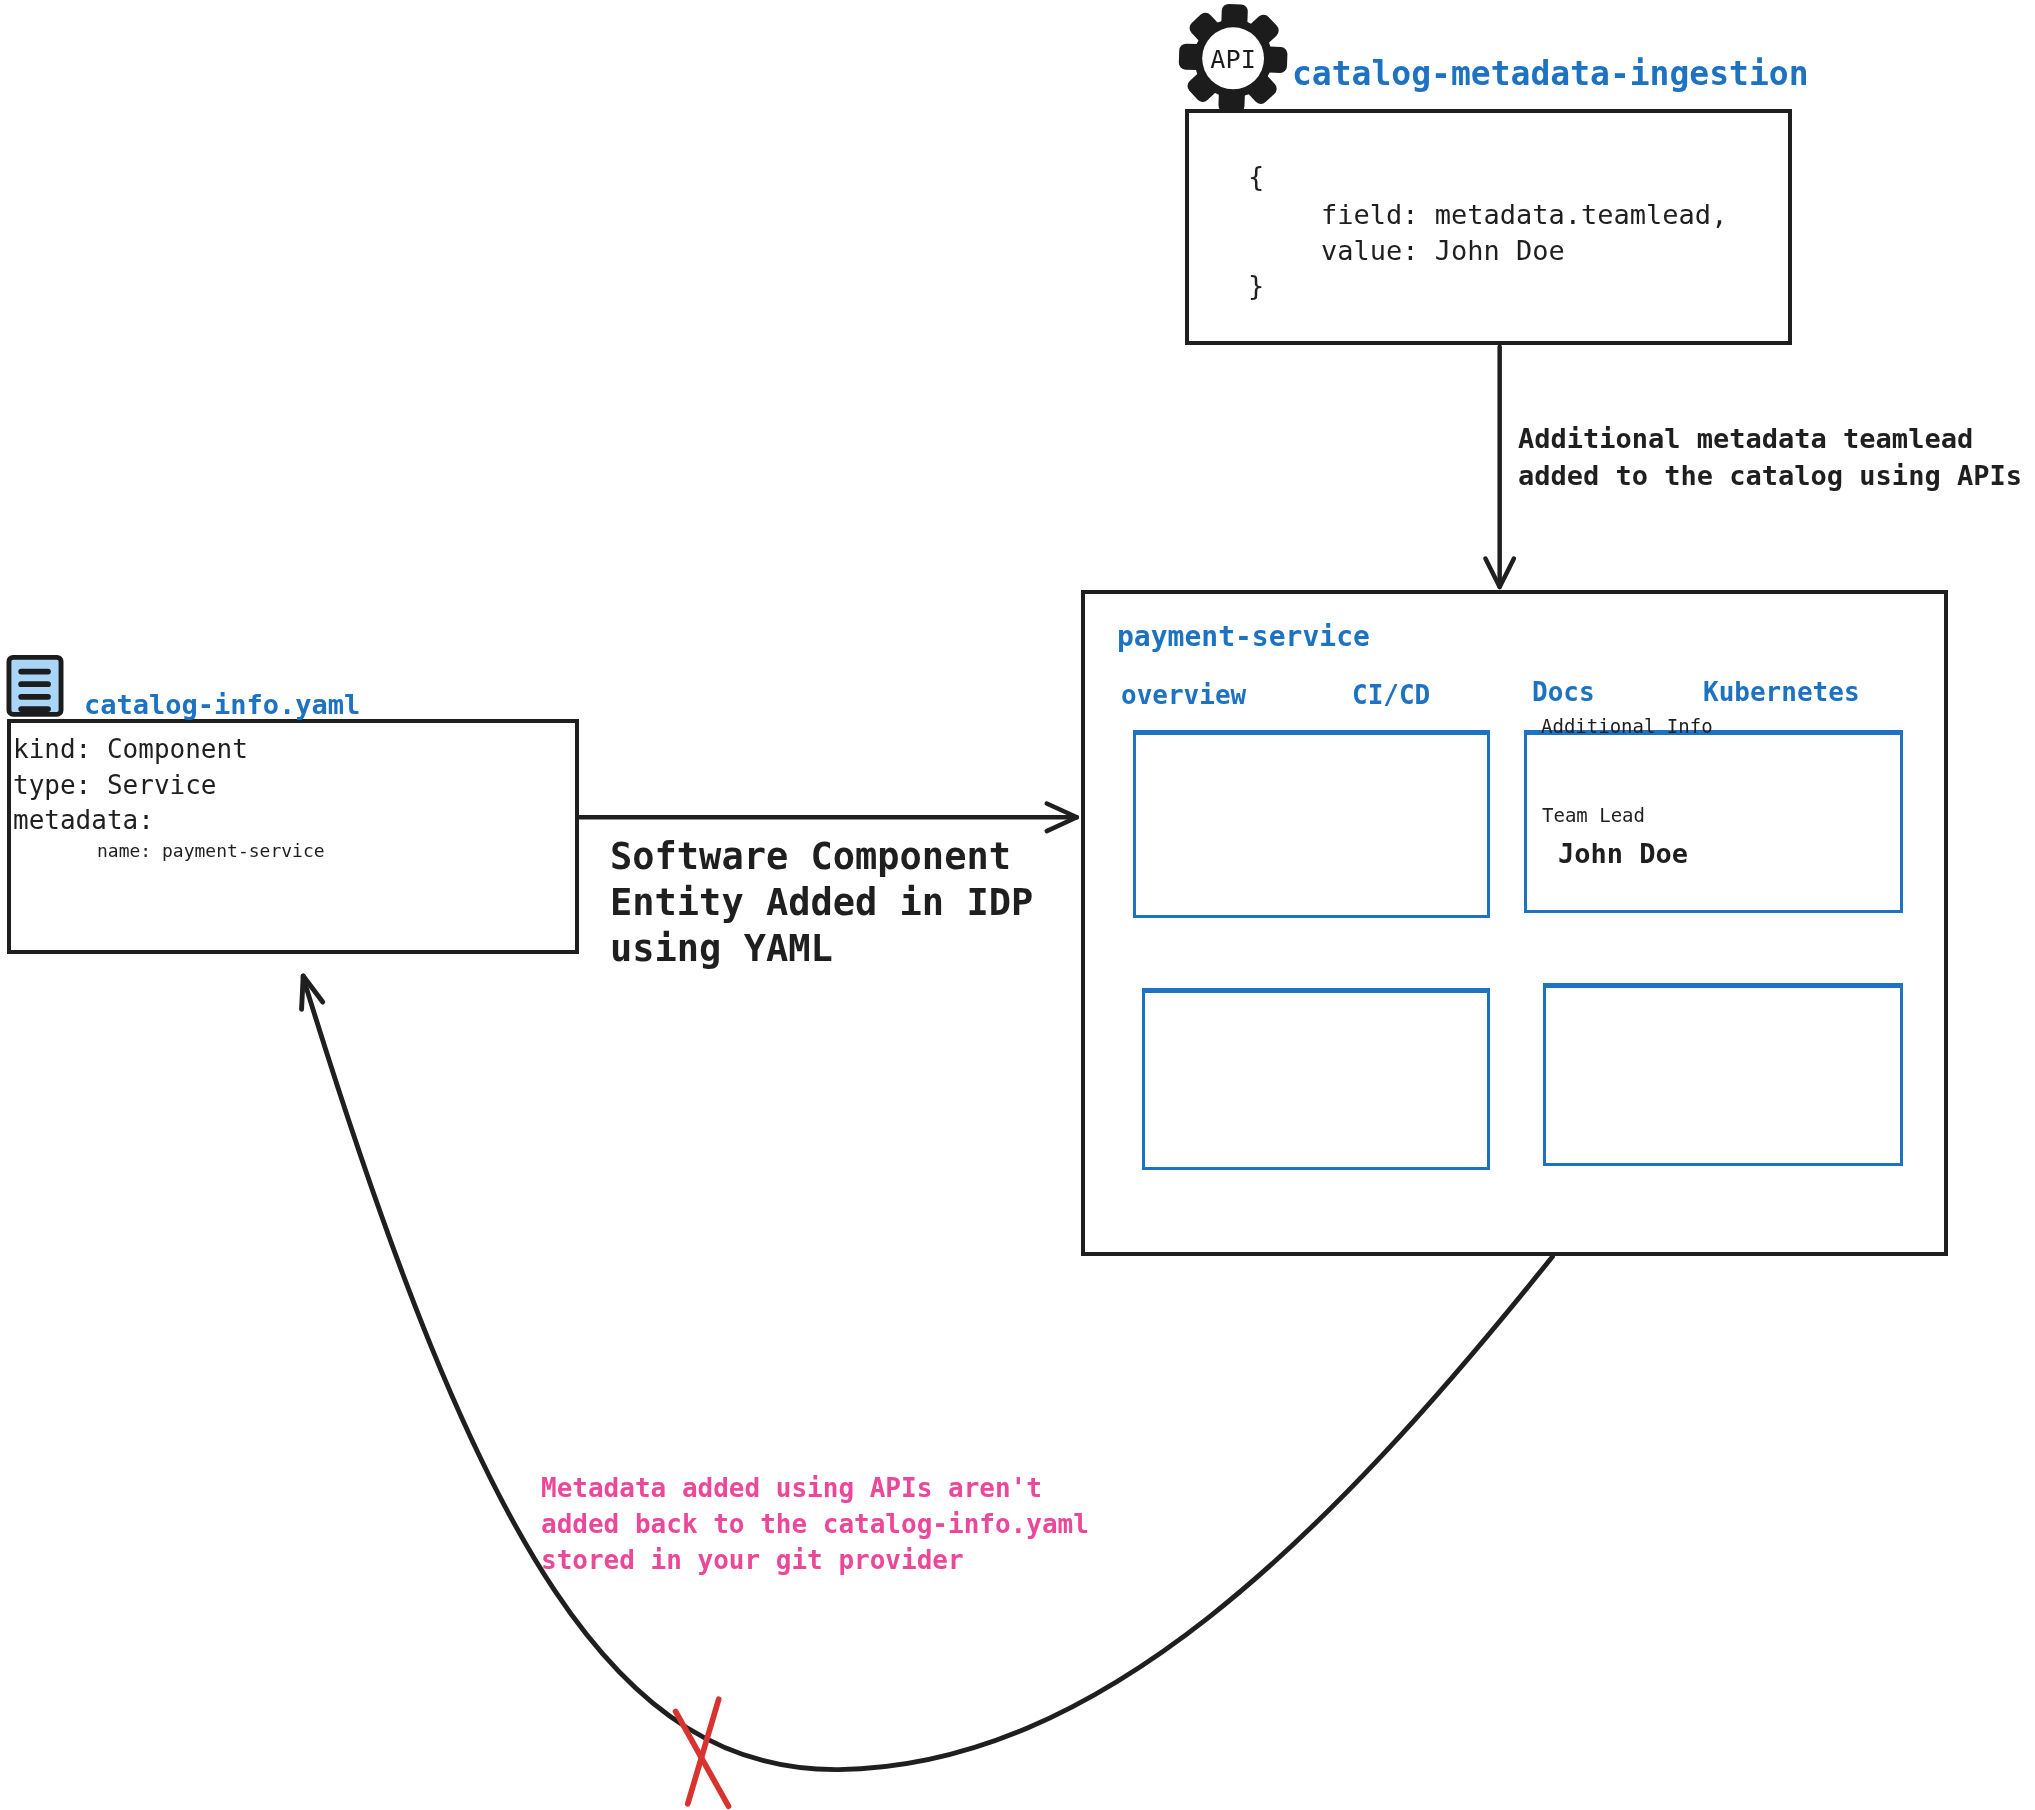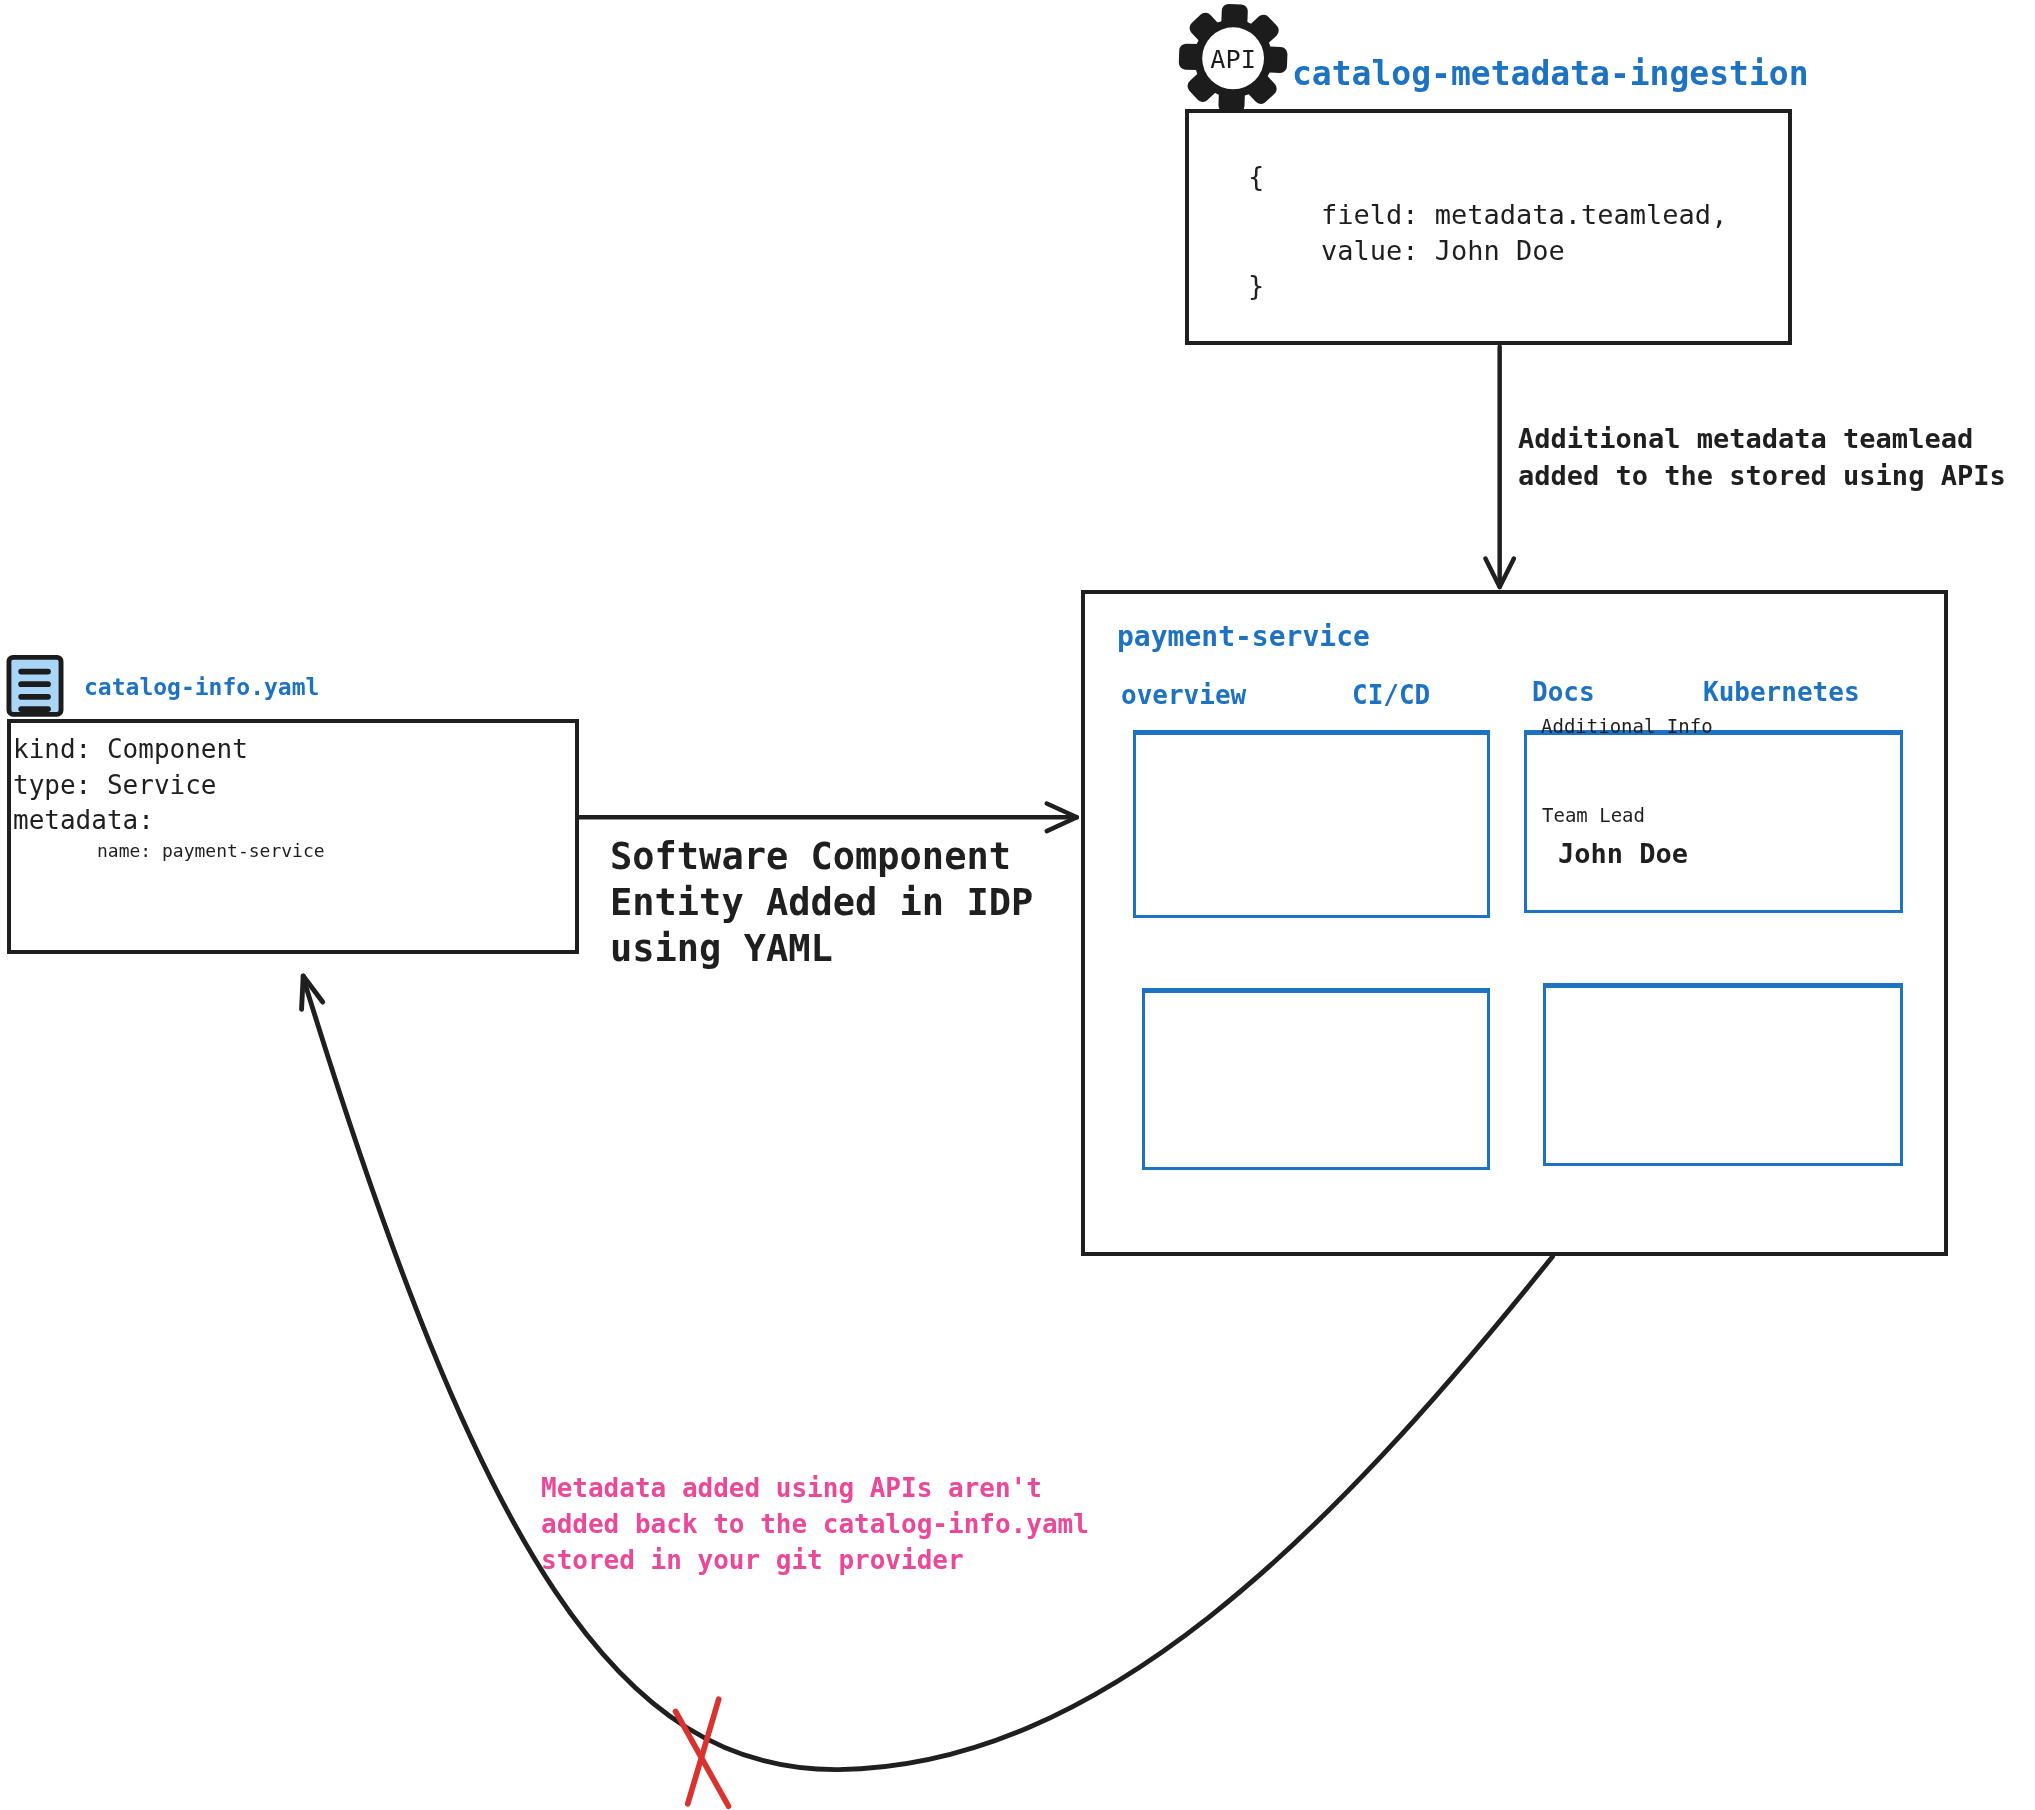--- a/index.html
+++ b/index.html
@@ -83,34 +83,34 @@
   </svg>
 
   <div class="txt blue b" style="left:1292px;top:53px;font-size:33px;">catalog-metadata-ingestion</div>
 
   <div class="txt" style="left:1248px;top:160px;font-size:27px;">{</div>
   <div class="txt" style="left:1321px;top:198px;font-size:27px;">field: metadata.teamlead,</div>
   <div class="txt" style="left:1321px;top:234px;font-size:27px;">value: John Doe</div>
   <div class="txt" style="left:1248px;top:269px;font-size:27px;">}</div>
 
   <div class="txt ml b" style="left:1518px;top:420px;font-size:27px;line-height:37px;">Additional metadata teamlead
-added to the stored using APIs</div>
+added to the catalog using APIs</div>
 
   <div class="txt blue b" style="left:1117px;top:619px;font-size:28px;">payment-service</div>
 
   <div class="txt blue b" style="left:1121px;top:679px;font-size:26px;">overview</div>
   <div class="txt blue b" style="left:1352px;top:679px;font-size:26px;">CI/CD</div>
   <div class="txt blue b" style="left:1532px;top:676px;font-size:26px;">Docs</div>
   <div class="txt blue b" style="left:1703px;top:676px;font-size:26px;">Kubernetes</div>
 
   <div class="txt" style="left:1541px;top:715px;font-size:19px;">Additional Info</div>
   <div class="txt" style="left:1542px;top:804px;font-size:19px;">Team Lead</div>
   <div class="txt b" style="left:1542px;top:837px;font-size:27px;margin-left:16px;">John Doe</div>
 
-  <div class="txt blue b" style="left:84px;top:673px;font-size:23px;">catalog-info.yaml</div>
+  <div class="txt blue b" style="left:84px;top:688px;font-size:27px;">catalog-info.yaml</div>
 
   <div class="txt" style="left:13px;top:733px;font-size:26px;">kind: Component</div>
   <div class="txt" style="left:13px;top:769px;font-size:26px;">type: Service</div>
   <div class="txt" style="left:13px;top:804px;font-size:26px;">metadata:</div>
   <div class="txt" style="left:97px;top:840px;font-size:18px;">name: payment-service</div>
 
   <div class="txt ml b" style="left:610px;top:834px;font-size:37px;line-height:46px;">Software Component
 Entity Added in IDP
 using YAML</div>
 

